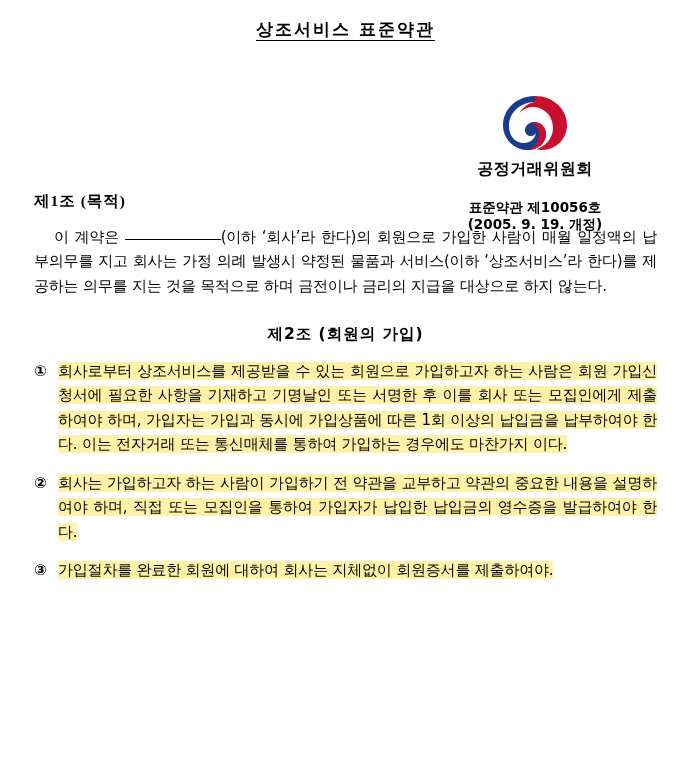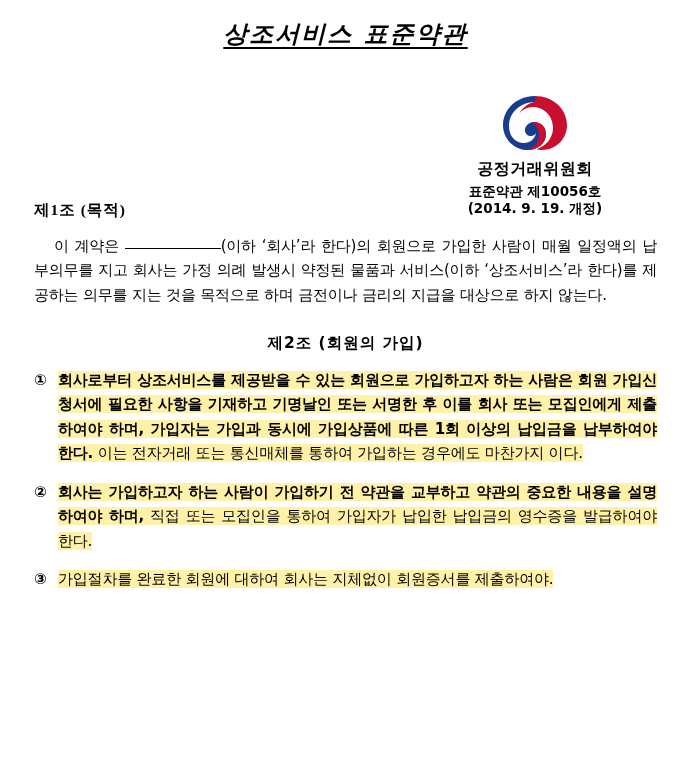--- a/index.html
+++ b/index.html
@@ -17,28 +17,27 @@
   }
   .page {
     position: relative;
     width: 691px;
     height: 766px;
     box-sizing: border-box;
     padding: 0 34px;
   }
   .doc-title {
     text-align: center;
-    font-size: 24px;
+    font-size: 17px;
     font-weight: bold;
     letter-spacing: 2px;
     margin-top: 18px;
     margin-bottom: 0;
     text-decoration: underline;
     text-underline-offset: 5px;
-    font-style: italic;
   }
   .emblem-block {
     position: absolute;
     top: 75px;
     right: 46px;
     width: 220px;
     text-align: center;
   }
   .emblem-logo {
     width: 74px;
@@ -48,21 +47,21 @@
   }
   .agency-name {
     font-size: 16px;
     font-weight: bold;
     margin-top: 4px;
     letter-spacing: 0.5px;
   }
   .doc-code {
     font-size: 13.5px;
     font-weight: bold;
-    margin-top: 3px;
+    margin-top: 19px;
     line-height: 1.25;
   }
   .doc-revision {
     font-size: 13.5px;
     font-weight: bold;
     line-height: 1.25;
   }
   .article-heading {
     font-size: 15.5px;
     font-weight: bold;
@@ -96,40 +95,40 @@
   }
   .numbered .num {
     width: 24px;
     flex: 0 0 24px;
     font-weight: bold;
   }
   .numbered .txt {
     flex: 1 1 auto;
     text-align: justify;
   }
-  .b { font-weight: bold; }
+  .b { font-weight: normal; }
   .hl { background: #fff2a8; }
   .art2-list { margin-top: 2px; }
 </style>
 </head>
 <body>
 
 <div class="page">
 
   <h1 class="doc-title">상조서비스 표준약관</h1>
 
   <div class="emblem-block">
     <svg class="emblem-logo" viewBox="0 0 74 62">
       <path d="M37 3 C19 3 5 16 5 32 C5 46 16 57 30 57 C40 57 48 50 48 41 C48 34 43 29 36 29 C31 29 27 33 27 37 C27 41 30 43 33 43 C35 43 37 42 38 40 C37 46 32 50 26 50 C17 50 11 43 11 33 C11 19 23 9 37 9 Z" fill="#1a3c8c"></path>
       <path d="M37 3 C55 3 69 16 69 32 C69 46 58 57 44 57 C42 57 40 56.7 38.5 56.3 C48 53 55 45 55 35 C55 23 46 14 35 14 C29 14 24 17 21 21 C25 13 33 9 37 9 Z" fill="#c8102e"></path>
       <path d="M36 29 C43 29 48 34 48 41 C48 50 40 57 30 57 C36 55 41 49 41 42 C41 36 38 31 33 29 Z" fill="#c8102e"></path>
     </svg>
     <div class="agency-name">공정거래위원회</div>
     <div class="doc-code">표준약관 제10056호</div>
-    <div class="doc-revision">(2014. 9. 19. 개정)</div>
+    <div class="doc-revision">(2005. 9. 19. 개정)</div>
   </div>
 
   <div class="article-heading art1-heading">제1조 (목적)</div>
 
   <p class="body-par indent"><span>이 계약은 </span><span class="blank-line"></span><span>(이하 ‘회사’라 한다)의 회원으로 가입한 사람이 매월 일정액의 납부의무를 지고 회사는 가정 의례 발생시 약정된 물품과 서비스(이하 ‘상조서비스’라 한다)를 제공하는 의무를 지는 것을 목적으로 하며 금전이나 금리의 지급을 대상으로 하지 않는다.</span></p>
 
   <div class="article-heading art2-heading">제2조 (회원의 가입)</div>
 
   <div class="art2-list">
 

